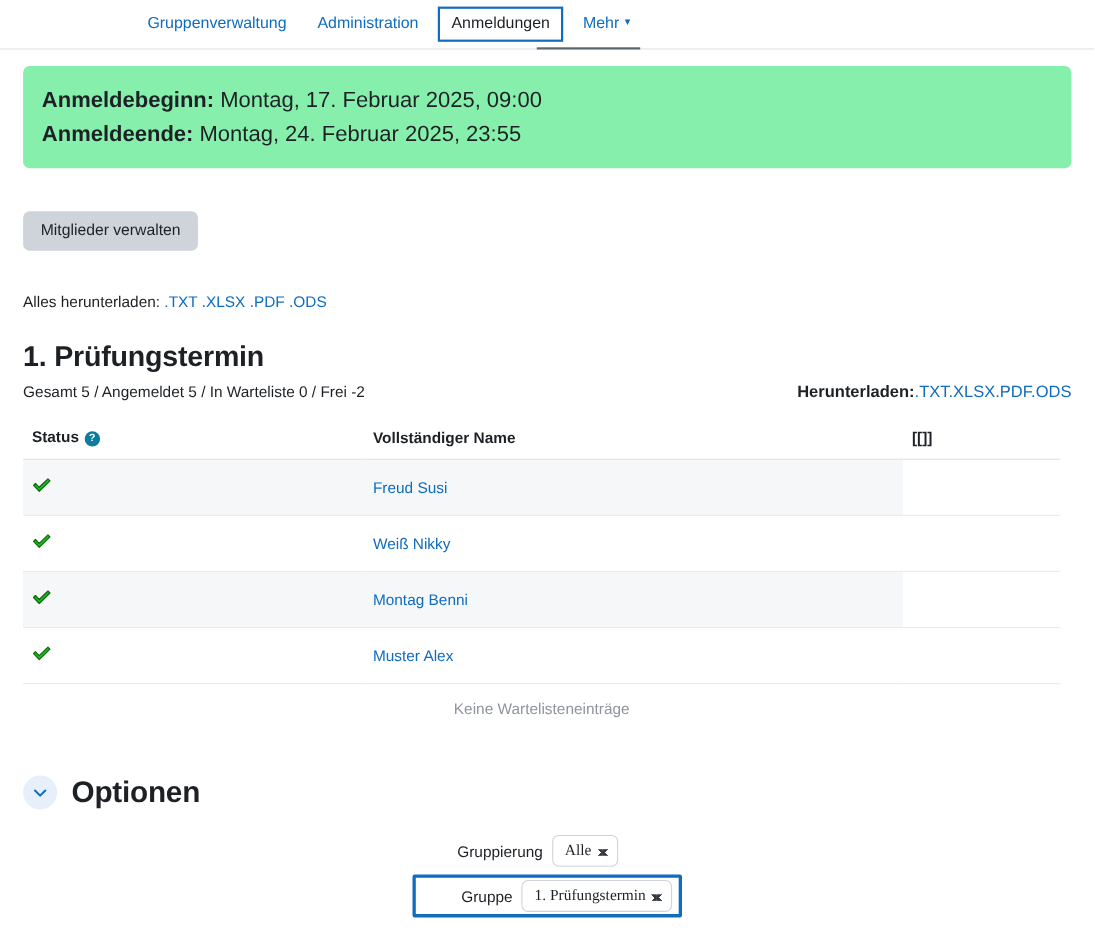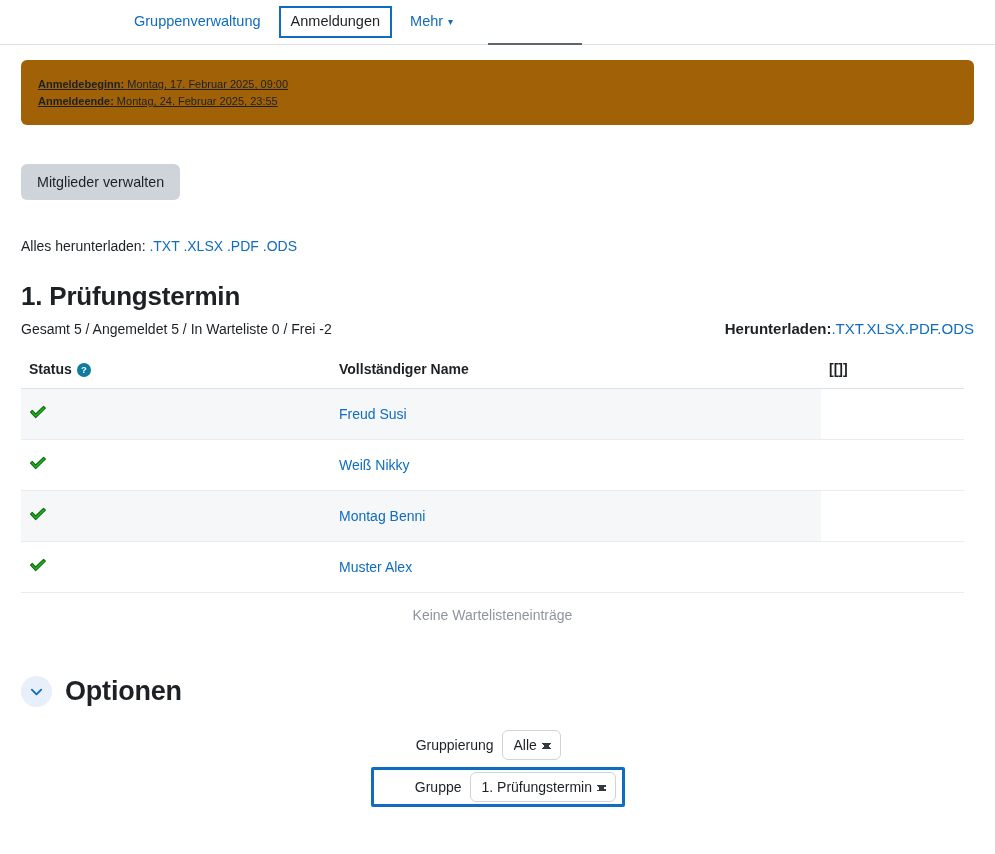--- a/index.html
+++ b/index.html
@@ -55,27 +55,26 @@
     width: 94px;
     height: 2px;
     background: #5d6570;
   }
 
   
   .page { padding: 0 21px; }
 
   .infobox {
     margin-top: 15px;
-    background: #a16207;
+    background: #86efac;
     border-radius: 6px;
     padding: 16px 17px 15px 17px;
-    font-size: 11px;
+    font-size: 20px;
     line-height: 1.55;
     color: #1d2125;
-    text-decoration: underline;
   }
   .infobox b { font-weight: bold; }
 
   .btn-manage {
     margin-top: 39px;
     display: inline-block;
     background: #ced4da;
     color: #1d2125;
     border: none;
     border-radius: 6px;
@@ -222,21 +221,21 @@
   }
   .formrow .flabel {
     font-size: 14px;
     text-align: right;
     width: 180px;
     color: #1d2125;
   }
   .formrow .fctrl { width: 180px; text-align: left; }
 
   select.sel {
-    font-family: Liberation Sans, sans-serif;
+    font-family: Liberation Serif, serif;
     font-size: 14px;
     color: #1d2125;
     background: #ffffff;
     border: 1px solid #ced4da;
     border-radius: 6px;
     padding: 6px 22px 6px 11px;
     cursor: pointer;
     appearance: none;
     -webkit-appearance: none;
     background-image:
@@ -263,20 +262,23 @@
   .focusrow .flabel { width: 82px; }
   .focusrow .fctrl { width: auto; }
 </style>
 </head>
 <body>
 
 <div class="navwrap">
   <div class="navtabs">
     <div class="navtab">
       <span>Gruppenverwaltung</span>
+    </div>
+    <div class="navtab">
+      <span>Administration</span>
     </div>
     <div class="navtab active">
       <span>Anmeldungen</span>
     </div>
     <div class="navtab">
       <span>Mehr</span><span class="caret">▾</span>
     </div>
   </div>
   <div class="activeunderline"></div>
 </div>

